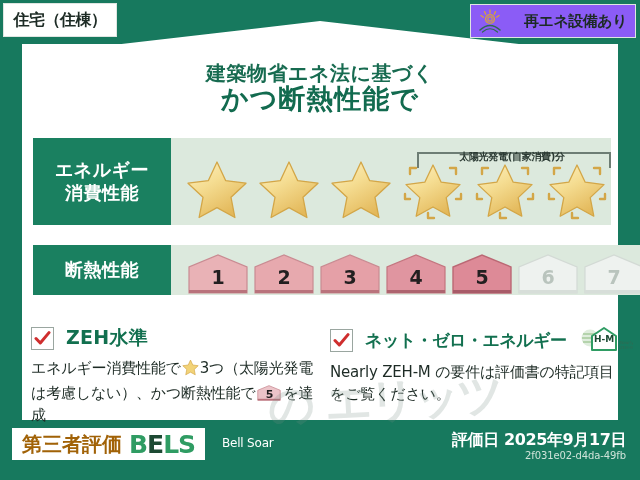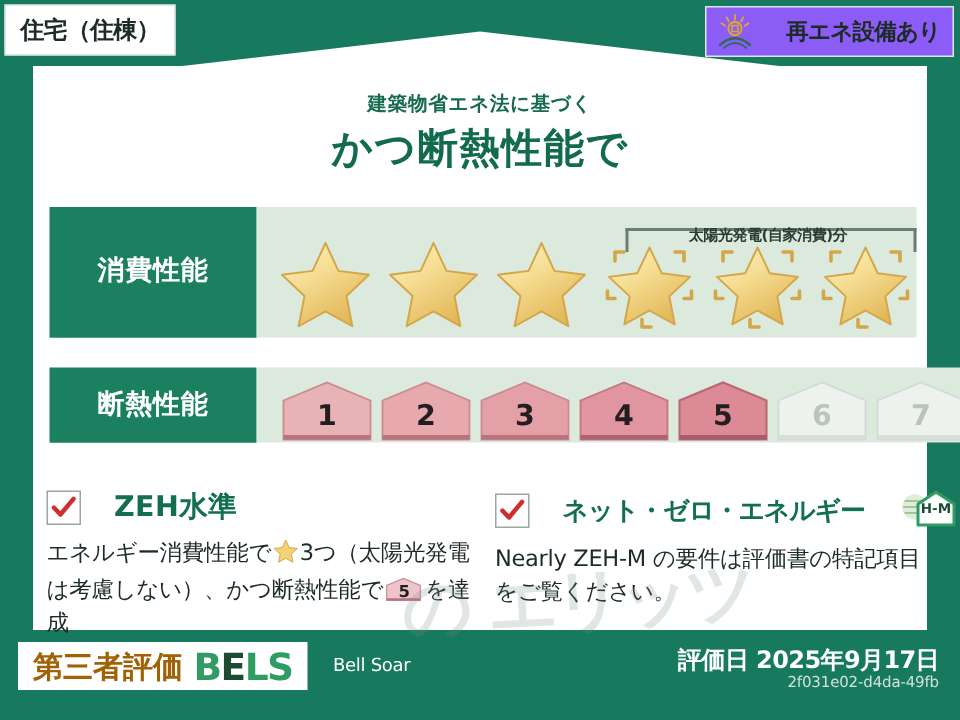--- a/index.html
+++ b/index.html
@@ -37,21 +37,21 @@
     position:absolute;right:4px;top:4px;height:32px;
     background:#8b5cf6;border:1px solid #dfe6e2;
     display:flex;align-items:center;gap:21px;padding:0 8px 0 6px;
   }
   .tag-renew .txt{font-size:15px;font-weight:bold;color:#1d2b25;letter-spacing:-0.5px;}
   .solar-ico{width:26px;height:24px;flex:0 0 26px;}
 
   
   .head-sub{
     position:absolute;left:0;right:0;top:60px;text-align:center;
-    font-size:13px;font-weight:bold;color:#176b50;letter-spacing:0.5px;
+    font-size:20px;font-weight:bold;color:#176b50;letter-spacing:0.5px;
   }
   .head-main{
     position:absolute;left:0;right:0;top:81px;text-align:center;
     font-size:27px;font-weight:bold;color:#126b4f;letter-spacing:1px;
   }
 
   
   .row{position:absolute;display:flex;align-items:stretch;}
   .row-energy{left:33px;top:138px;width:574px;height:87px;}
   .row-insul {left:33px;top:245px;width:574px;height:50px;}
@@ -93,21 +93,21 @@
     position:relative;z-index:2;font-size:19px;font-weight:bold;
     line-height:1;padding-bottom:8px;
   }
   .house.on span{color:#231f20;}
   .house.off span{color:#b9c4bd;}
 
   
   .zeh{position:absolute;}
   .zeh-left{left:31px;top:325px;width:290px;}
   .zeh-right{left:330px;top:325px;width:286px;}
-  .zeh-head{display:flex;align-items:center;gap:22px;}
+  .zeh-head{display:flex;align-items:center;gap:12px;}
   .chk{
     width:21px;height:21px;flex:0 0 21px;background:#fff;
     border:1.5px solid #9aa6a0;position:relative;
   }
   .chk svg{position:absolute;left:2px;top:2px;}
   .zeh-title{font-size:19px;font-weight:bold;color:#12704f;letter-spacing:0.3px;white-space:nowrap;}
   .zeh-title.sm{font-size:17px;letter-spacing:-0.5px;text-align:center;}
   .zeh-body{
     margin-top:7px;font-size:15px;line-height:1.45;color:#1d2b25;letter-spacing:-0.2px;
   }
@@ -183,20 +183,21 @@
       </svg>
     </span>
     <span class="txt">再エネ設備あり</span>
   </div>
 
   <div class="head-sub">建築物省エネ法に基づく</div>
   <div class="head-main">かつ断熱性能で</div>
 
   <div class="row row-energy">
     <div class="row-label">
+      <span>エネルギー</span>
       <span>消費性能</span>
     </div>
     <div class="row-body">
 
       <div class="solar-bracket"></div>
       <div class="solar-bracket-label" style="top:12px;">太陽光発電(自家消費)分</div>
 
       <div class="stars" style="margin-top:14px;">
 
         <div class="star-cell">

